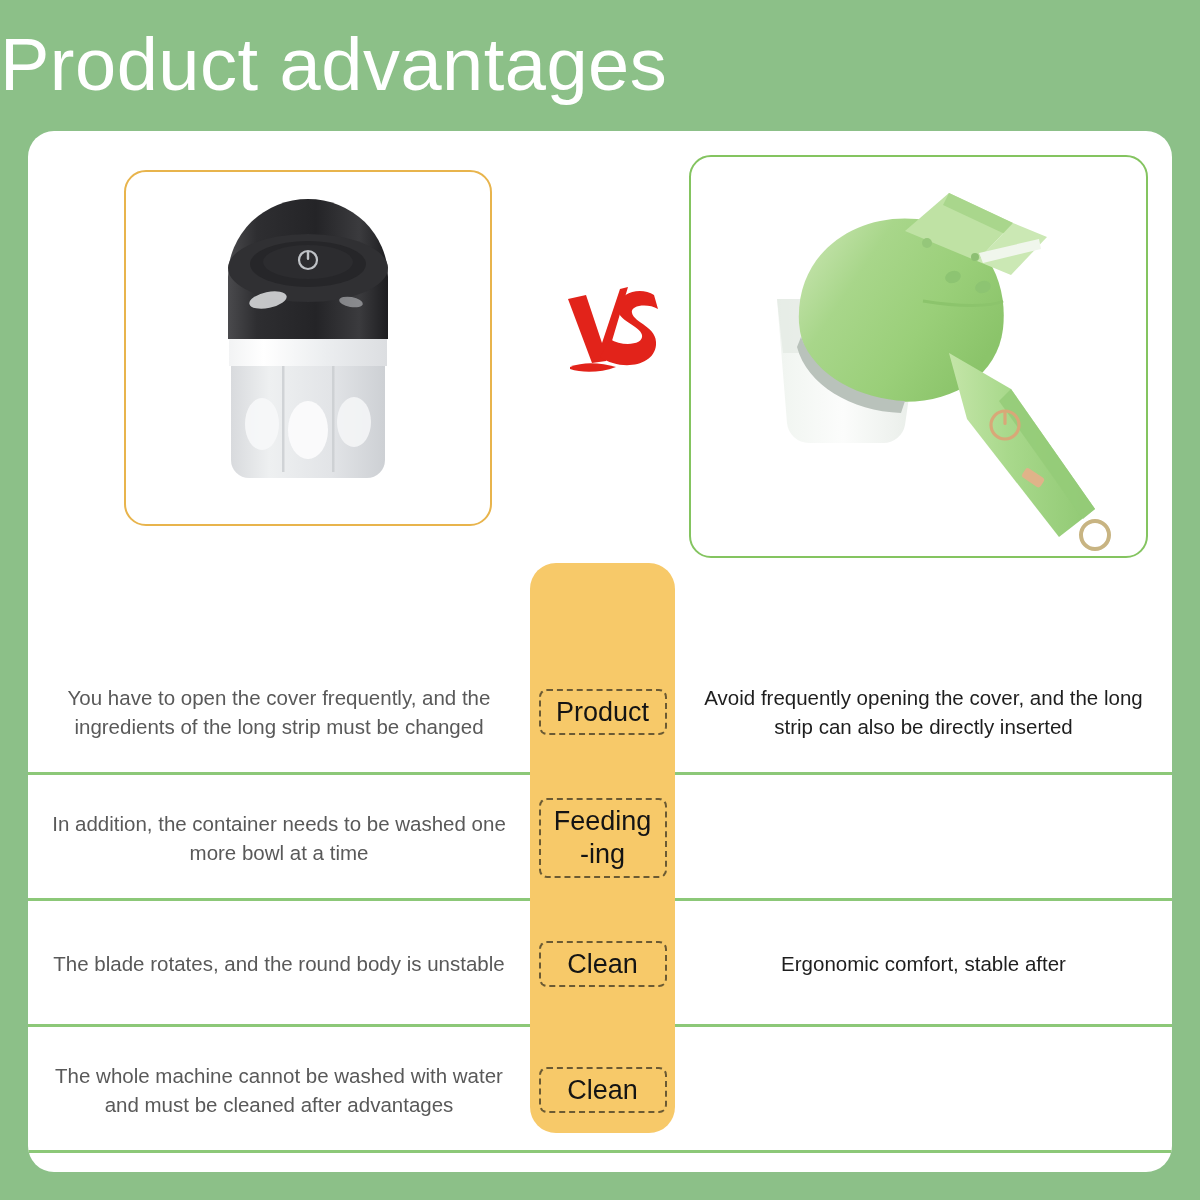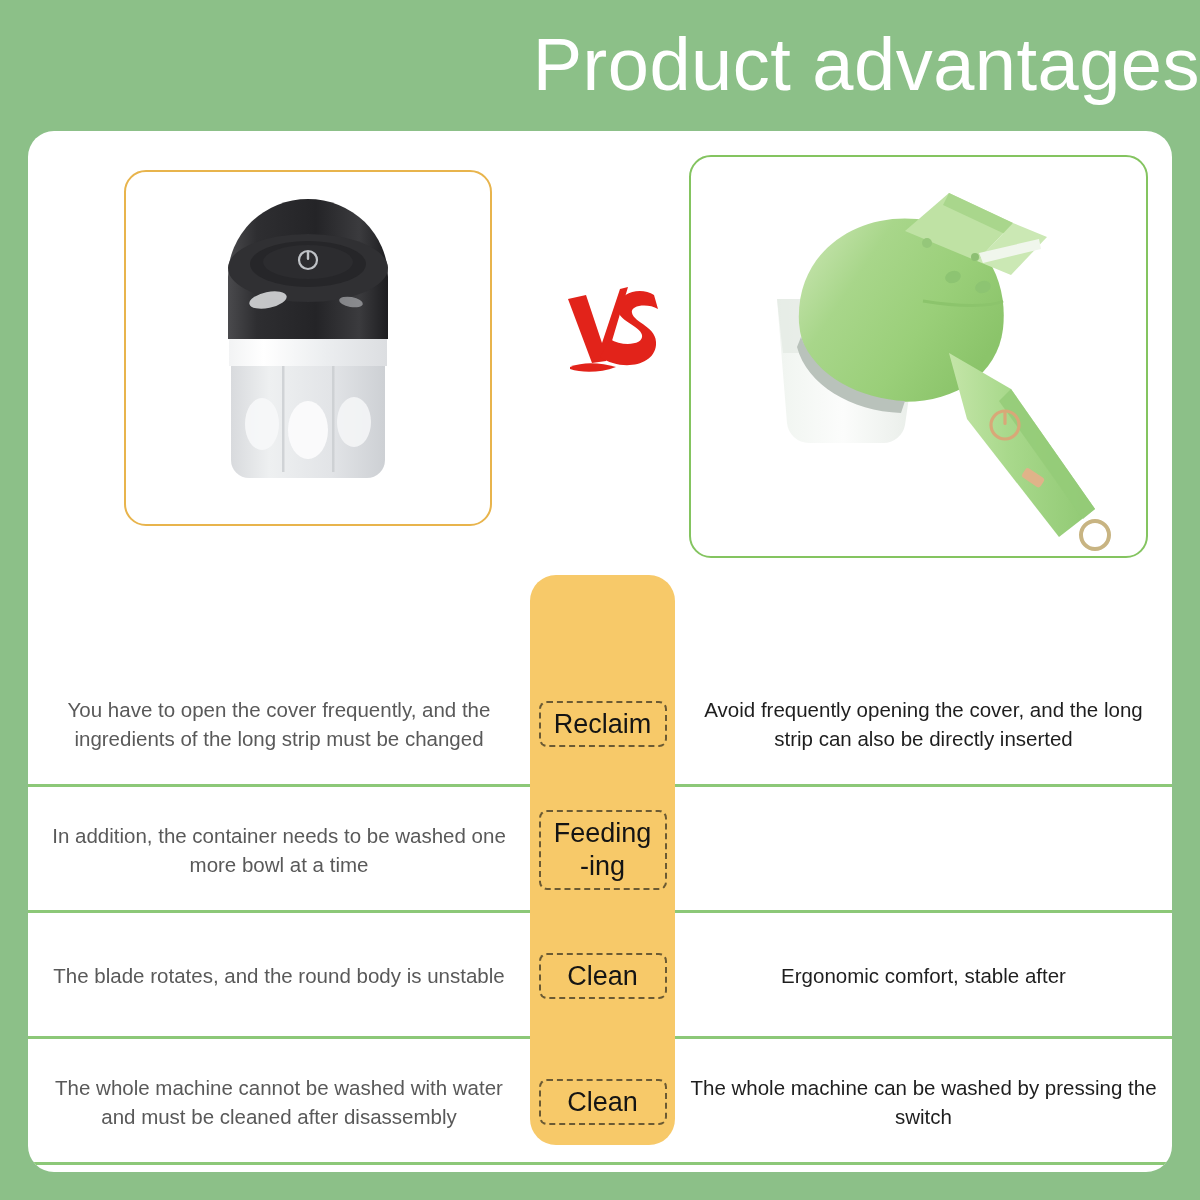--- a/index.html
+++ b/index.html
@@ -24,21 +24,21 @@
 
   
   .title-bar {
     position: absolute;
     top: 0;
     left: 0;
     width: 1200px;
     height: 130px;
     display: flex;
     align-items: center;
-    justify-content: flex-end;
+    justify-content: flex-start;
   }
   .title-text {
     color: #ffffff;
     font-size: 74px;
     line-height: 1;
     font-weight: 400;
     letter-spacing: 0.5px;
     white-space: nowrap;
   }
 
@@ -95,21 +95,21 @@
     height: 120px;
     display: flex;
     align-items: center;
     justify-content: center;
   }
 
   
   .table {
     position: absolute;
     left: 0;
-    top: 444px;
+    top: 432px;
     width: 1022px;
     height: 597px;
   }
 
   .center-bar {
     position: absolute;
     left: 502px;
     top: 0px;
     width: 145px;
     height: 570px;
@@ -341,30 +341,29 @@
           <div class="divider"></div>
         </div>
 
         <div class="row row-h-3">
           <div class="cell cell-left">The blade rotates, and the round body is unstable</div>
           <div class="cell cell-right">Ergonomic comfort, stable after</div>
           <div class="divider"></div>
         </div>
 
         <div class="row row-h-4">
-          <div class="cell cell-left">The whole machine cannot be washed with water and must be cleaned after disassembly</div>
-          <div class="cell cell-right">The whole machine can be washed by pressing the switch</div>
+          <div class="cell cell-left">The whole machine cannot be washed with water and must be cleaned after advantages</div>
           <div class="divider"></div>
         </div>
 
       </div>
 
       <div class="labels">
         <div class="label-slot h1">
-          <div class="label-chip">Reclaim</div>
+          <div class="label-chip">Product</div>
         </div>
         <div class="label-slot h2">
           <div class="label-chip">Feeding
 -ing</div>
         </div>
         <div class="label-slot h3">
           <div class="label-chip">Clean</div>
         </div>
         <div class="label-slot h4">
           <div class="label-chip">Clean</div>

